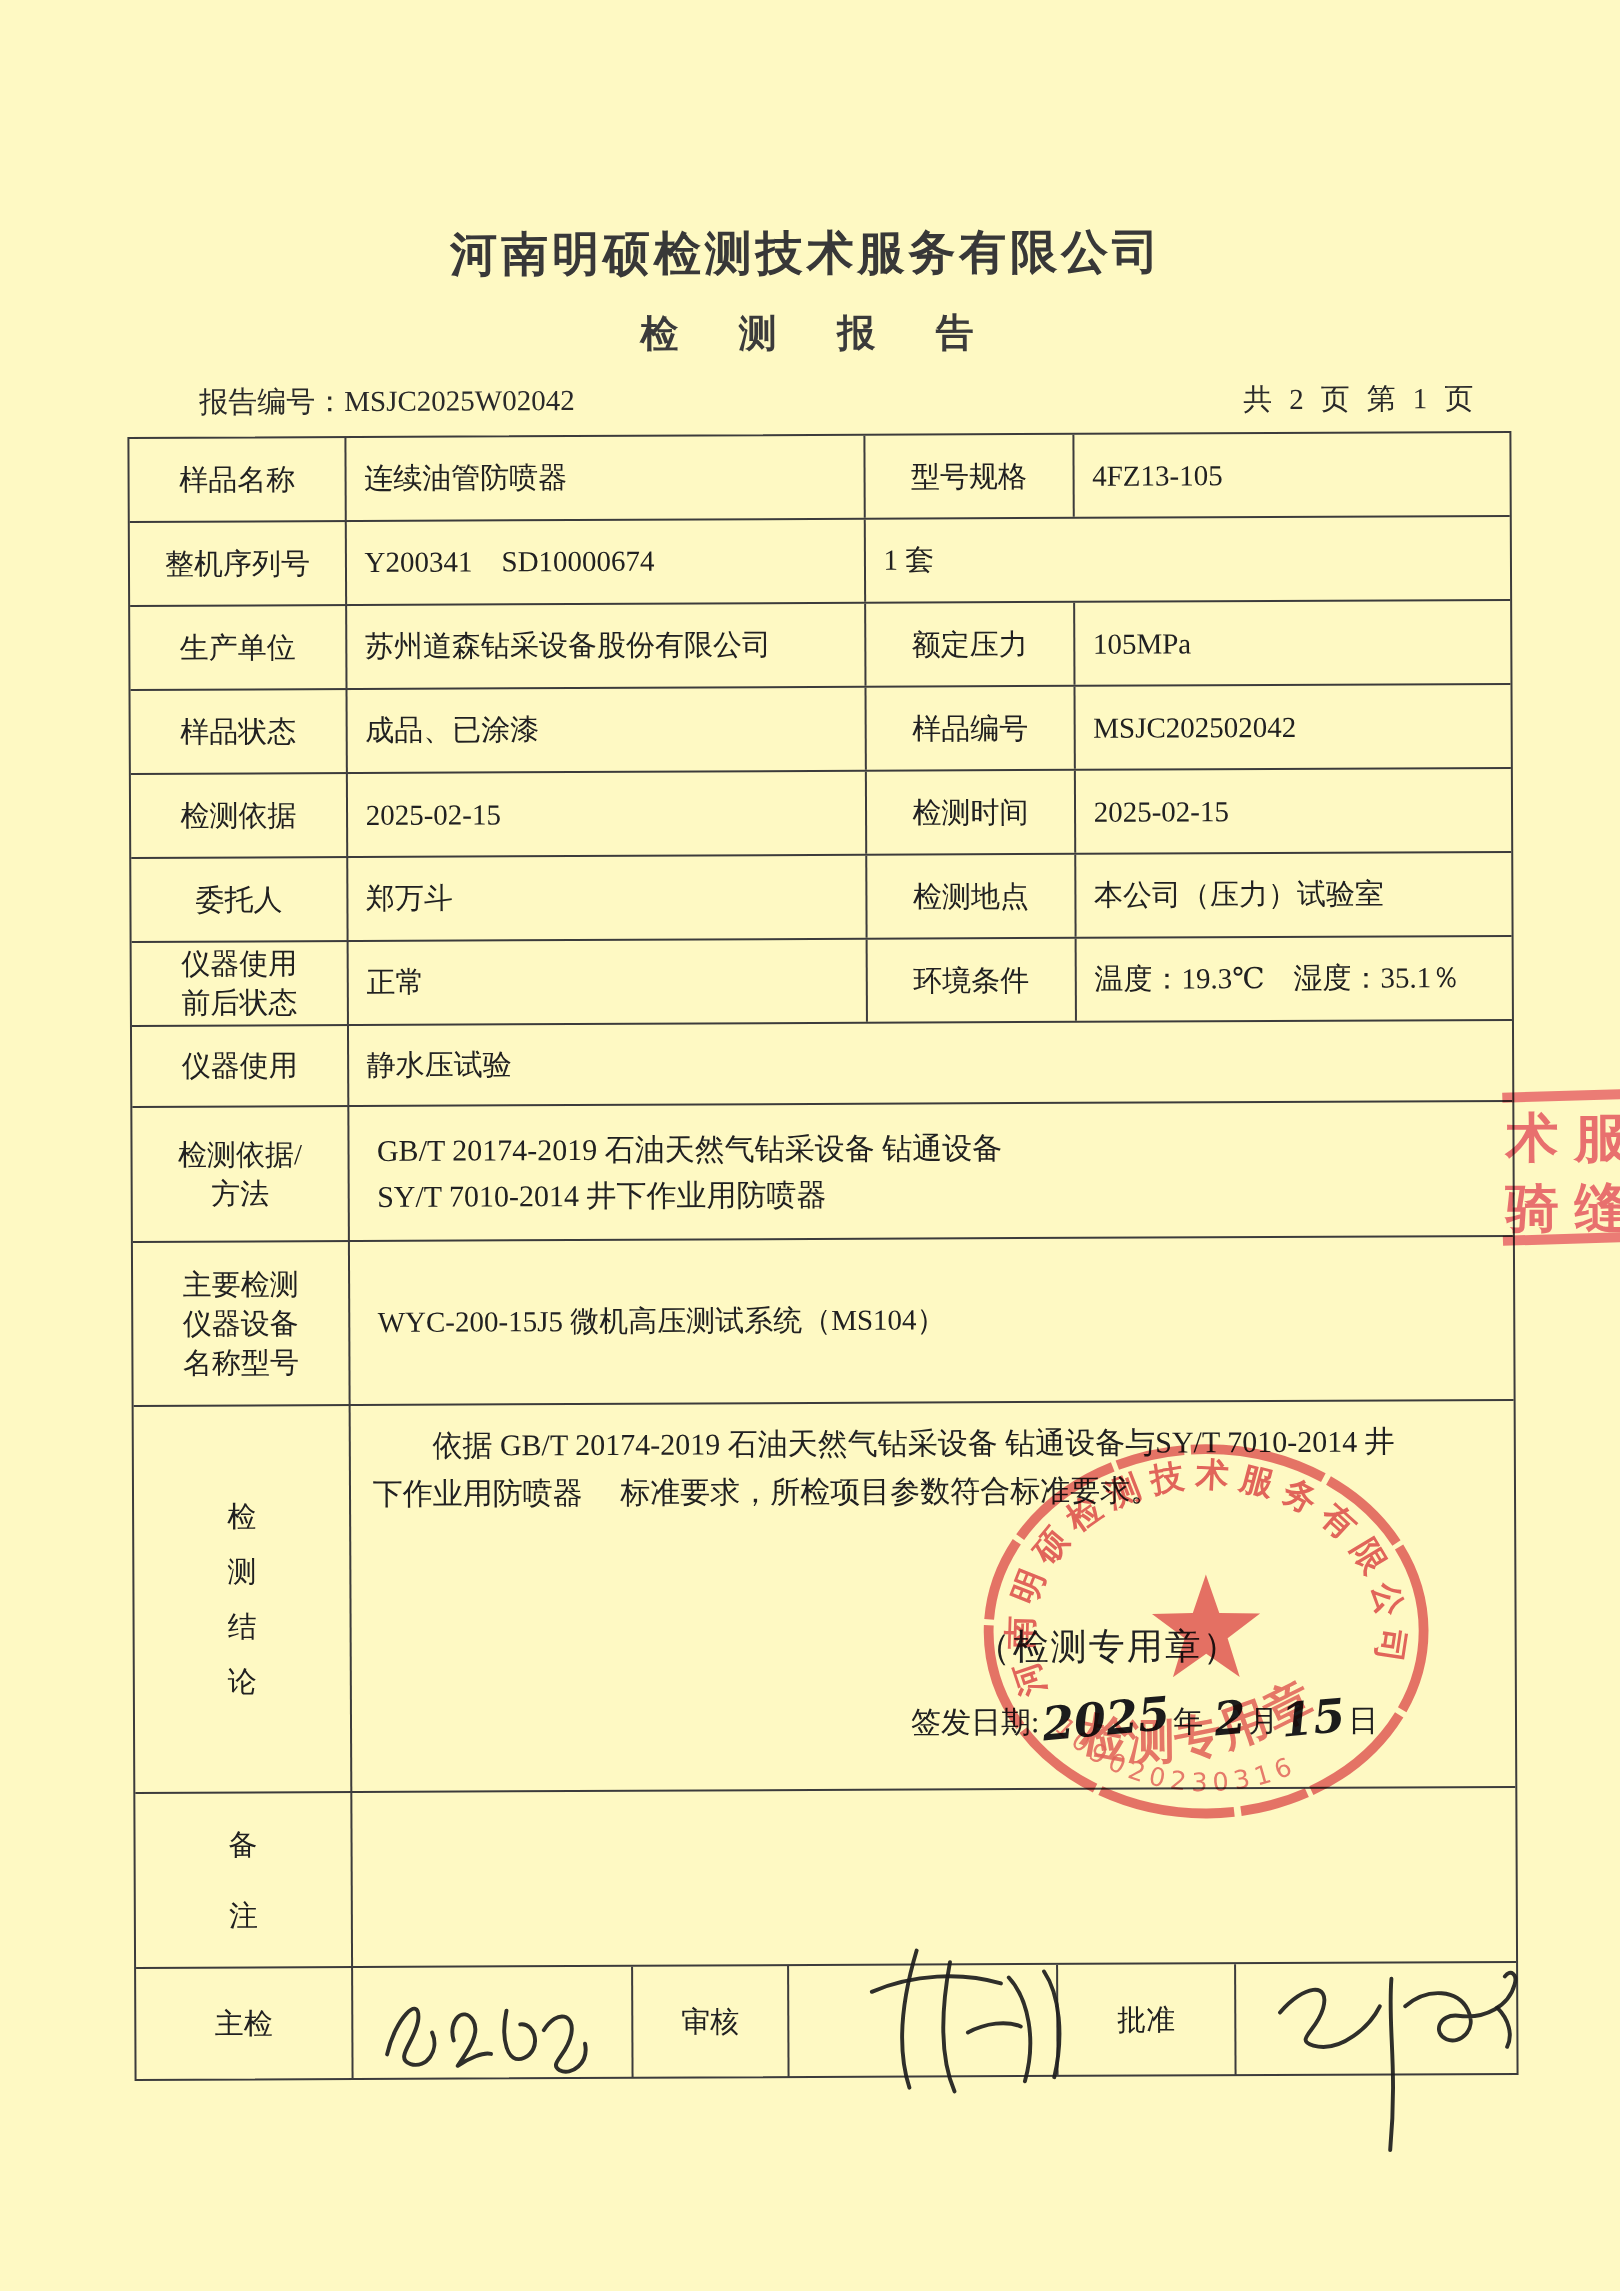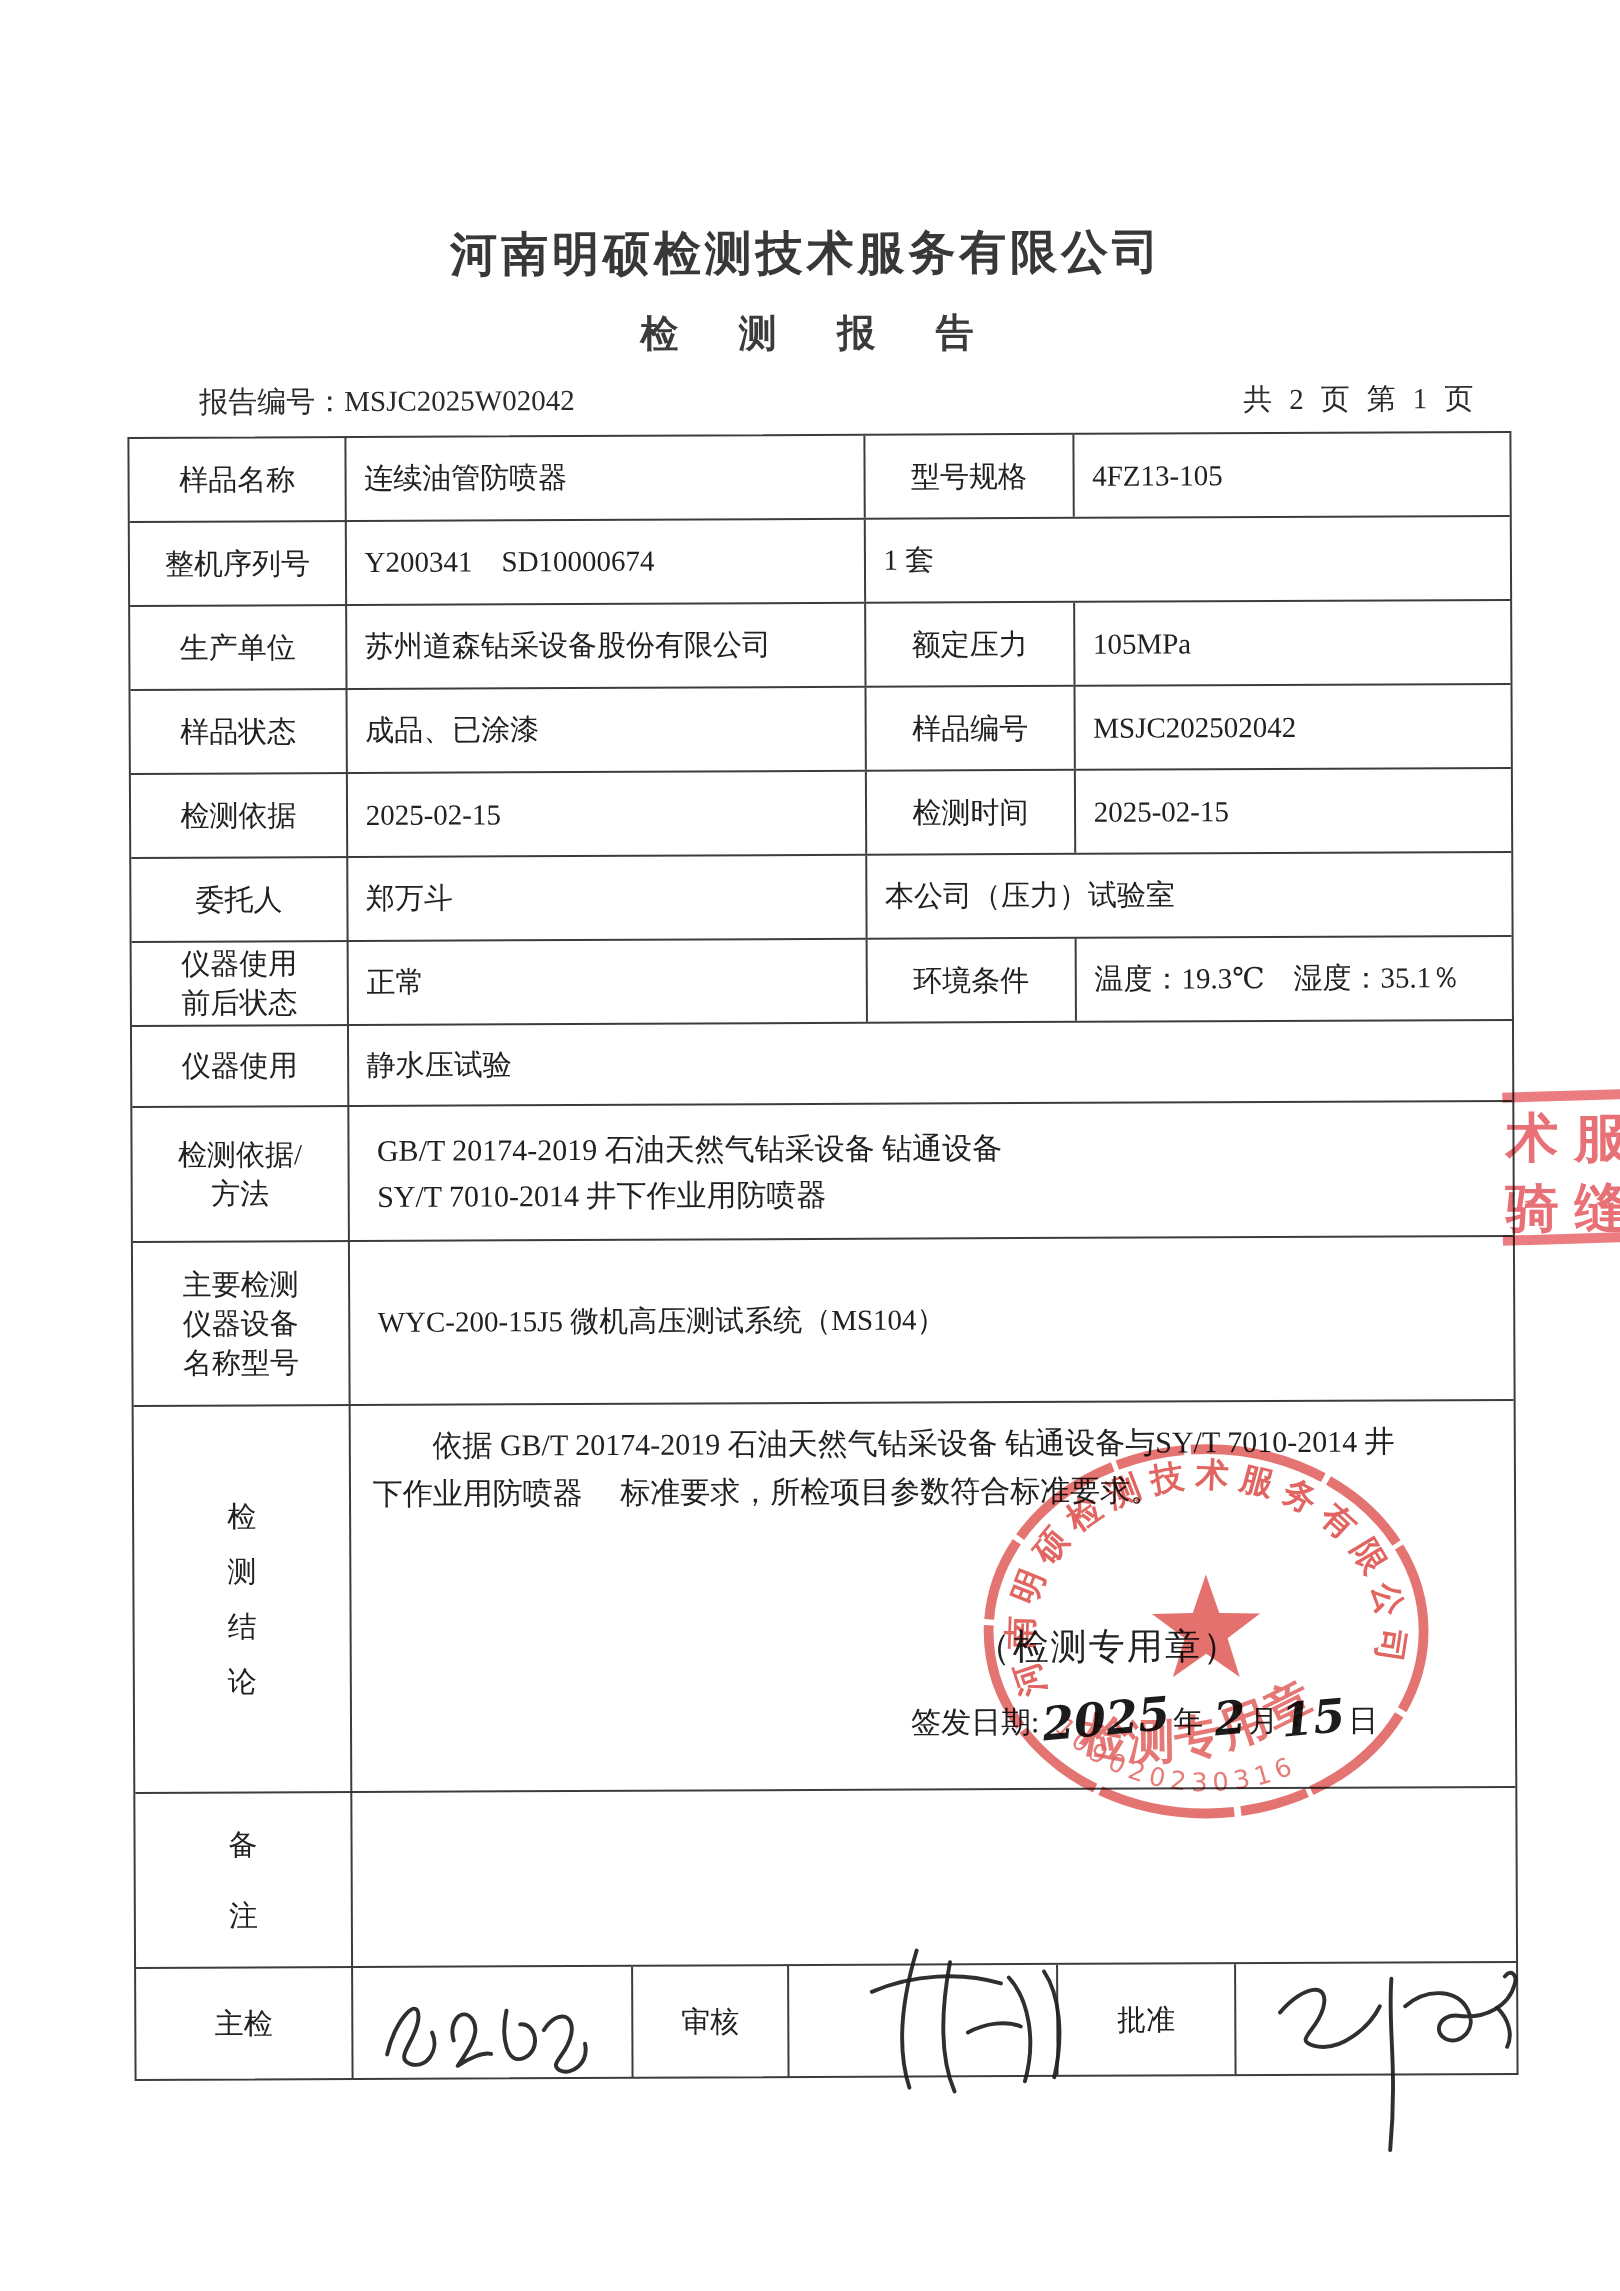--- a/index.html
+++ b/index.html
@@ -1,16 +1,16 @@
 <!DOCTYPE html>
 <html><head>
 <meta charset="utf-8">
 <style>
   html,body{margin:0;padding:0;background:#e8e8e8;}
-  .page{position:relative;width:1620px;height:2292px;background:#ffffff;overflow:hidden;
+  .page{position:relative;width:1620px;height:2292px;background:#fef9c3;overflow:hidden;
         font-family:"Liberation Serif","DejaVu Serif",serif;color:#222;}
   .sheet{position:absolute;inset:0;transform:rotate(-0.25deg);transform-origin:50% 45%;}
 
   .company-title{position:absolute;top:222px;left:0;width:100%;text-align:center;
                  font-size:47px;font-weight:600;letter-spacing:3.9px;color:#383838;}
   .doc-title{position:absolute;top:308px;left:0;width:100%;text-align:center;
              font-size:38px;font-weight:600;letter-spacing:25.5px;text-indent:25.5px;color:#3b3b3b;}
   .report-line{position:absolute;top:380px;left:202px;font-size:29px;color:#2a2a2a;}
   .page-info{position:absolute;top:382px;right:139px;font-size:29px;letter-spacing:4.9px;color:#2a2a2a;}
 
@@ -90,20 +90,21 @@
     <div class="row" style="height:84px">
       <div class="c lab w1">检测依据</div>
       <div class="c val w2">2025-02-15</div>
       <div class="c lab w3">检测时间</div>
       <div class="c val w4 end">2025-02-15</div>
     </div>
 
     <div class="row" style="height:84px">
       <div class="c lab w1">委托人</div>
       <div class="c val w2">郑万斗</div>
+      <div class="c lab w3">检测地点</div>
       <div class="c val w4 end">本公司（压力）试验室</div>
     </div>
 
     <div class="row" style="height:84px">
       <div class="c lab w1 pre">仪器使用
 前后状态</div>
       <div class="c val w2">正常</div>
       <div class="c lab w3">环境条件</div>
       <div class="c val w4 end">温度：19.3℃　湿度：35.1％</div>
     </div>

